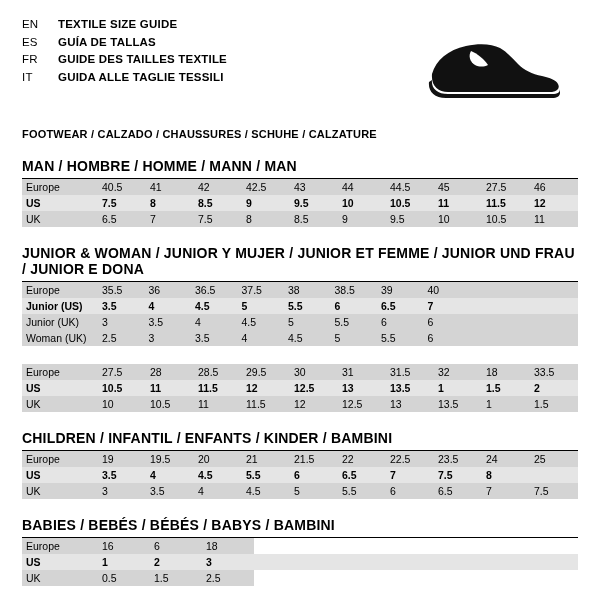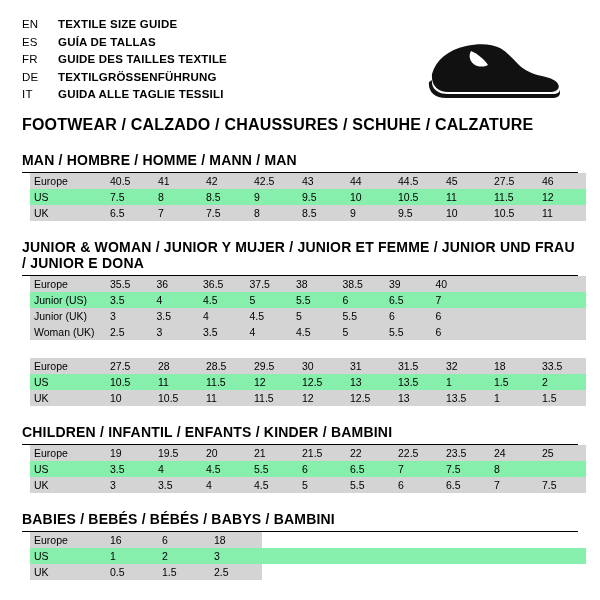--- a/index.html
+++ b/index.html
@@ -47,58 +47,58 @@
 
   .shoe-wrap {
     position: absolute;
     right: 14px;
     top: 12px;
     width: 190px;
     height: 80px;
   }
 
   .footwear-line {
-    font-size: 16px;
+    font-size: 11px;
     font-weight: bold;
     letter-spacing: 0.2px;
-    margin-top: 4px;
+    margin-top: 16px;
     margin-bottom: 0;
   }
 
   
   .section {
     margin-top: 18px;
   }
   .section-title {
     font-size: 14px;
     font-weight: bold;
     letter-spacing: 0.2px;
     border-bottom: 1px solid #000000;
     padding-bottom: 4px;
     margin-bottom: 0;
   }
   table.size {
     border-collapse: collapse;
     width: 100%;
     table-layout: fixed;
     font-size: 10.5px;
-    margin-left: 8px;
   }
   table.size td {
     height: 16px;
     line-height: 16px;
     padding: 0 0 0 4px;
     white-space: nowrap;
     overflow: hidden;
   }
   table.size tr.shaded td {
     background: #d4d4d4;
   }
   table.size tr.plain td {
-    background: #86efac;
+    background: #e5e5e5;
+    font-weight: bold;
   }
   td.rowlabel {
     width: 76px;
   }
   .babies table.size {
     width: 100%;
   }
 </style>
 </head>
 <body>
@@ -112,24 +112,20 @@
           <td class="lang-code">EN</td>
           <td class="lang-title">TEXTILE SIZE GUIDE</td>
         </tr>
         <tr>
           <td class="lang-code">ES</td>
           <td class="lang-title">GUÍA DE TALLAS</td>
         </tr>
         <tr>
           <td class="lang-code">FR</td>
           <td class="lang-title">GUIDE DES TAILLES TEXTILE</td>
-        </tr>
-        <tr>
-          <td class="lang-code">DE</td>
-          <td class="lang-title">TEXTILGRÖSSENFÜHRUNG</td>
         </tr>
         <tr>
           <td class="lang-code">IT</td>
           <td class="lang-title">GUIDA ALLE TAGLIE TESSILI</td>
         </tr>
       </tbody>
     </table>
 
     <div class="shoe-wrap">
       <svg viewBox="0 0 190 80" width="190" height="80" aria-hidden="true">

